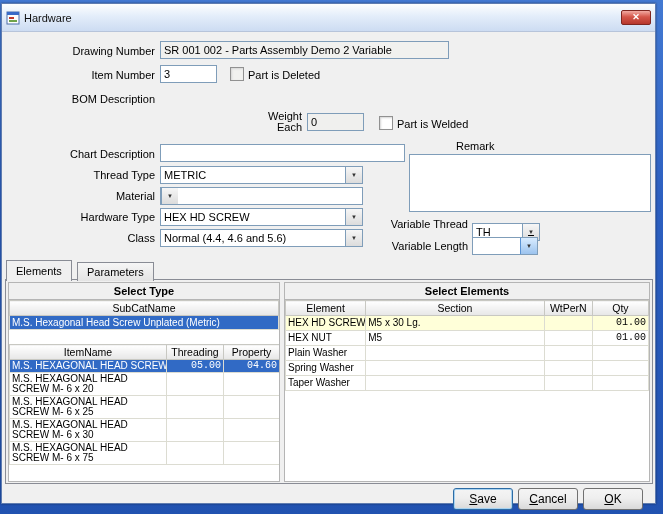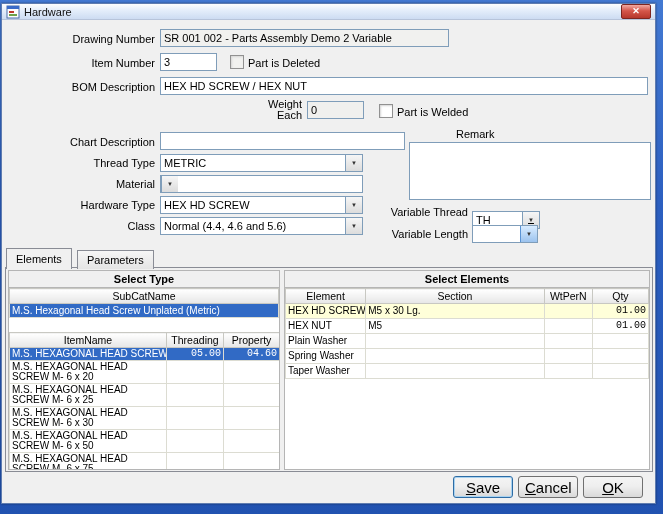--- a/index.html
+++ b/index.html
@@ -13,21 +13,21 @@
     position:absolute;left:100px;top:4px;width:138px;height:13px;
     background:rgba(25,35,70,.55);border-radius:2px;
   }
   
   .dialog{
     position:absolute;left:1px;top:3px;width:655px;height:501px;
     background:#f0f0f0;border:1px solid #5f7cb0;box-sizing:border-box;
     box-shadow:0 0 2px rgba(0,0,0,.4);
   }
   .titlebar{
-    position:relative;height:16px;
+    position:relative;height:28px;
     background:linear-gradient(180deg,#fdfefe 0%,#e3edfa 45%,#cddcf2 100%);
     border-bottom:1px solid #b7c4da;display:flex;align-items:center;padding:0 4px;box-sizing:border-box;
   }
   .titlebar .title{margin-left:4px;font-size:11px;color:#111;}
   .app-icon{width:14px;height:14px;display:inline-block;}
   .close-btn{
     margin-left:auto;width:30px;height:15px;border:1px solid #7e2620;border-radius:2px;
     background:linear-gradient(180deg,#f2aaa2 0%,#d5564a 45%,var(--close-red,#b6372c) 100%);
     color:#fff;font-size:9px;line-height:13px;text-align:center;font-weight:bold;
     padding:0;cursor:default;font-family:"Liberation Sans",sans-serif;
@@ -91,21 +91,21 @@
   .items td{line-height:10px;padding:1px 2px;}
   .items .one-line td{white-space:nowrap;height:12px;line-height:11px;padding:0 2px;}
   .num{text-align:right;font-family:Liberation Mono, monospace;}
   .elems td{height:14px;line-height:14px;white-space:nowrap;}
   .hl{background:var(--row-highlight,#ffffd9);}
   
   .btn-row{position:absolute;right:12px;bottom:2px;display:flex;gap:5px;}
   .btn{
     width:60px;height:22px;border:1px solid #707070;border-radius:3px;
     background:linear-gradient(180deg,#f4f4f4 0%,#efefef 45%,#d9d9d9 100%);
-    font-family:"Liberation Sans",sans-serif;font-size:15px;color:#000;
+    font-family:"Liberation Sans",sans-serif;font-size:12px;color:#000;
   }
   .btn.default{border-color:#2d6ca5;box-shadow:0 0 0 1px #a8d2f0 inset;}
   .btn::first-letter{text-decoration:underline;}
 </style>
 </head>
 <body>
 
 <div class="ghost-caption"></div>
 
 <div class="dialog">
@@ -129,21 +129,20 @@
 
     <div class="lbl ra" style="left:20px;top:13px;width:133px;">Drawing Number</div>
     <input class="tb bold" style="left: 158px; top: 9px; width: 289px;" readonly="" value="SR 001 002 - Parts Assembly Demo 2 Variable">
 
     <div class="lbl ra" style="left:20px;top:37px;width:133px;">Item Number</div>
     <input class="tb" style="left: 158px; top: 33px; width: 57px;" value="3">
     <span class="checkbox dim" style="left:228px;top:35px;"></span>
     <div class="lbl" style="left:246px;top:37px;">Part is Deleted</div>
 
     <div class="lbl ra" style="left:20px;top:61px;width:133px;">BOM Description</div>
-    <input class="tb" style="left: 158px; top: 57px; width: 488px;" value="HEX HD SCREW / HEX NUT">
 
     <div class="lbl ra" style="left:250px;top:78px;width:50px;">Weight</div>
     <div class="lbl ra" style="left:250px;top:89px;width:50px;">Each</div>
     <input class="tb gray" style="left: 305px; top: 81px; width: 57px;" readonly="" value="0">
     <span class="checkbox" style="left:377px;top:84px;"></span>
     <div class="lbl" style="left:395px;top:86px;">Part is Welded</div>
 
     <div class="lbl ra" style="left:20px;top:116px;width:133px;">Chart Description</div>
     <input class="tb" style="left: 158px; top: 112px; width: 245px;" value="">
     <div class="lbl" style="left:454px;top:108px;">Remark</div>
@@ -228,25 +227,20 @@
             <td class="num"></td>
             <td class="num"></td>
           </tr>
           <tr>
             <td>M.S. HEXAGONAL HEAD SCREW M- 6 x 25</td>
             <td class="num"></td>
             <td class="num"></td>
           </tr>
           <tr>
             <td>M.S. HEXAGONAL HEAD SCREW M- 6 x 30</td>
-            <td class="num"></td>
-            <td class="num"></td>
-          </tr>
-          <tr>
-            <td>M.S. HEXAGONAL HEAD SCREW M- 6 x 50</td>
             <td class="num"></td>
             <td class="num"></td>
           </tr>
           <tr>
             <td>M.S. HEXAGONAL HEAD SCREW M- 6 x 75</td>
             <td class="num"></td>
             <td class="num"></td>
           </tr>
 
         </tbody>

